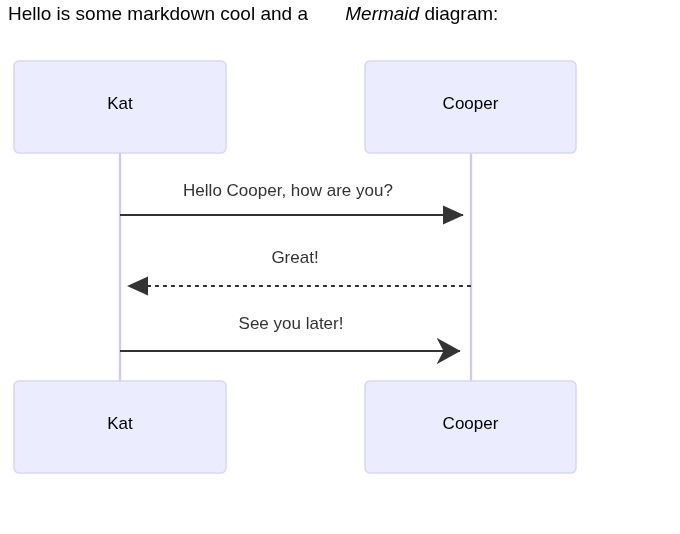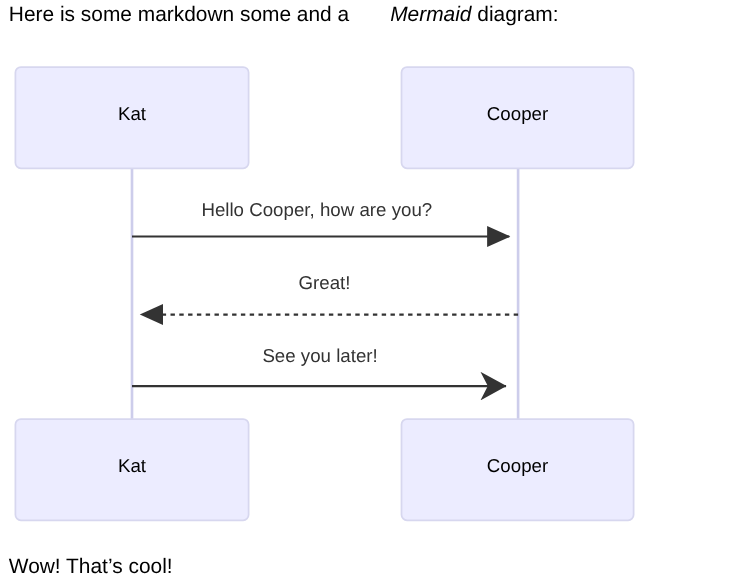--- a/index.html
+++ b/index.html
@@ -49,21 +49,21 @@
   }
 
   
 </style>
 </head>
 <body>
 
 <div class="page">
 
   <div class="prose prose-top">
-    <span>Here is some </span><b>markdown</b><span> some and a </span><i>Mermaid</i><span> diagram:</span>
+    <span>Hello is some </span><b>markdown</b><span> cool and a </span><i>Mermaid</i><span> diagram:</span>
   </div>
 
   <div class="mermaid">
     <svg width="680" height="430" viewBox="0 0 680 430" xmlns="http://www.w3.org/2000/svg">
       <defs>
         <marker id="arrow-filled-right" viewBox="0 0 12 12" refX="11" refY="6" markerWidth="11" markerHeight="11" orient="auto-start-reverse">
           <path d="M 0 0.8 L 11.5 6 L 0 11.2 z" fill="#333333"></path>
         </marker>
         <marker id="arrow-filled-left" viewBox="0 0 12 12" refX="11" refY="6" markerWidth="11" markerHeight="11" orient="auto-start-reverse">
           <path d="M 0 0.8 L 11.5 6 L 0 11.2 z" fill="#333333"></path>
@@ -104,15 +104,14 @@
         <rect x="14" y="326" width="212" height="92" rx="5" ry="5" fill="#ECECFF" stroke="#D7D7EF" stroke-width="1.6"></rect>
         <text x="120" y="370" text-anchor="middle" dominant-baseline="middle" font-family="Liberation Sans, sans-serif" font-size="17" fill="#000000">Kat</text>
       </g>
       <g>
         <rect x="365" y="326" width="211" height="92" rx="5" ry="5" fill="#ECECFF" stroke="#D7D7EF" stroke-width="1.6"></rect>
         <text x="470.5" y="370" text-anchor="middle" dominant-baseline="middle" font-family="Liberation Sans, sans-serif" font-size="17" fill="#000000">Cooper</text>
       </g>
     </svg>
   </div>
 
-  <div class="prose prose-bottom">Wow! That’s cool!</div>
 
 </div>
 
 </body></html>

